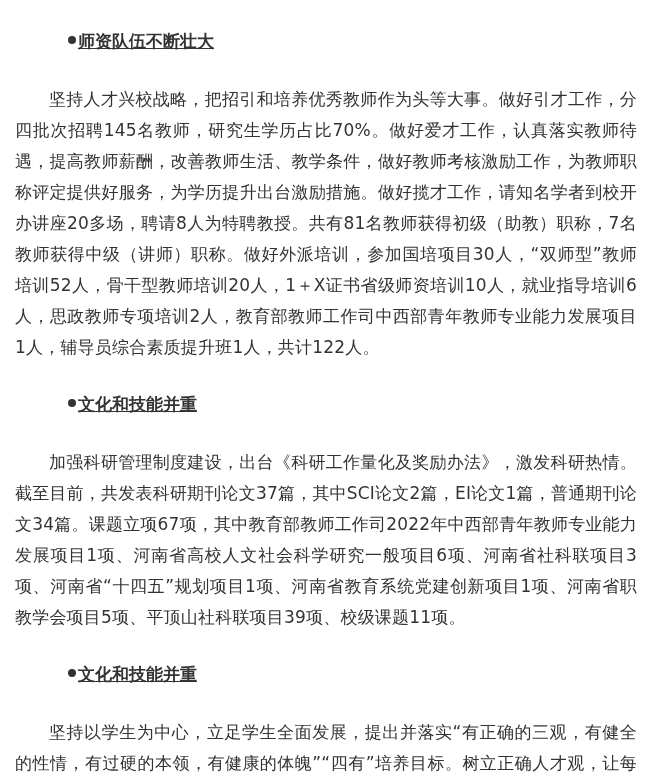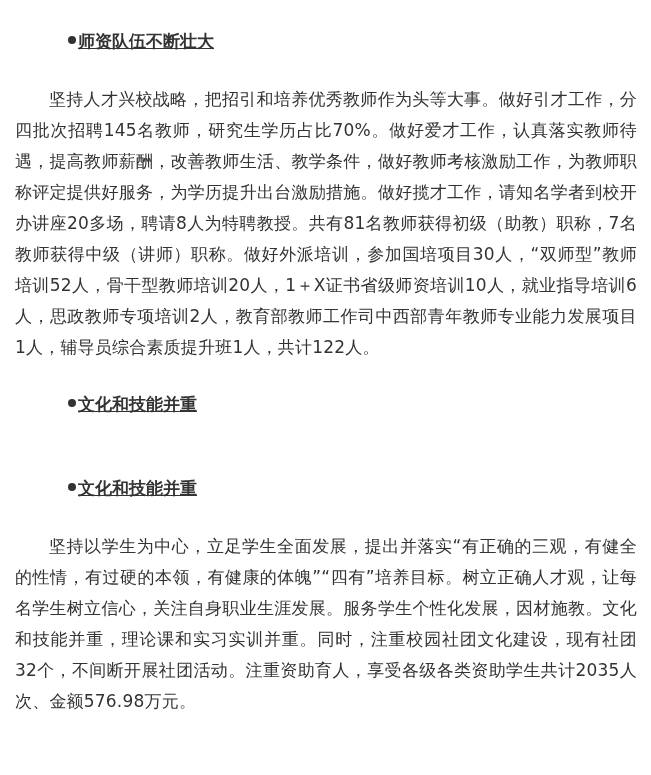--- a/index.html
+++ b/index.html
@@ -59,20 +59,21 @@
     <span class="bullet"></span><span>师资队伍不断壮大</span>
   </h3>
   <div class="gap-after-heading"></div>
   <p class="para">坚持人才兴校战略，把招引和培养优秀教师作为头等大事。做好引才工作，分四批次招聘145名教师，研究生学历占比70%。做好爱才工作，认真落实教师待遇，提高教师薪酬，改善教师生活、教学条件，做好教师考核激励工作，为教师职称评定提供好服务，为学历提升出台激励措施。做好揽才工作，请知名学者到校开办讲座20多场，聘请8人为特聘教授。共有81名教师获得初级（助教）职称，7名教师获得中级（讲师）职称。做好外派培训，参加国培项目30人，“双师型”教师培训52人，骨干型教师培训20人，1＋X证书省级师资培训10人，就业指导培训6人，思政教师专项培训2人，教育部教师工作司中西部青年教师专业能力发展项目1人，辅导员综合素质提升班1人，共计122人。</p>
   <div class="gap-after-para"></div>
 
   <h3 class="section-heading">
     <span class="bullet"></span><span>文化和技能并重</span>
   </h3>
   <div class="gap-after-heading"></div>
+  <p class="para">加强科研管理制度建设，出台《科研工作量化及奖励办法》，激发科研热情。截至目前，共发表科研期刊论文37篇，其中SCI论文2篇，EI论文1篇，普通期刊论文34篇。课题立项67项，其中教育部教师工作司2022年中西部青年教师专业能力发展项目1项、河南省高校人文社会科学研究一般项目6项、河南省社科联项目3项、河南省“十四五”规划项目1项、河南省教育系统党建创新项目1项、河南省职教学会项目5项、平顶山社科联项目39项、校级课题11项。</p>
   <div class="gap-after-para"></div>
 
   <h3 class="section-heading">
     <span class="bullet"></span><span>文化和技能并重</span>
   </h3>
   <div class="gap-after-heading"></div>
   <p class="para">坚持以学生为中心，立足学生全面发展，提出并落实“有正确的三观，有健全的性情，有过硬的本领，有健康的体魄”“四有”培养目标。树立正确人才观，让每名学生树立信心，关注自身职业生涯发展。服务学生个性化发展，因材施教。文化和技能并重，理论课和实习实训并重。同时，注重校园社团文化建设，现有社团32个，不间断开展社团活动。注重资助育人，享受各级各类资助学生共计2035人次、金额576.98万元。</p>
 
 </div>
 

